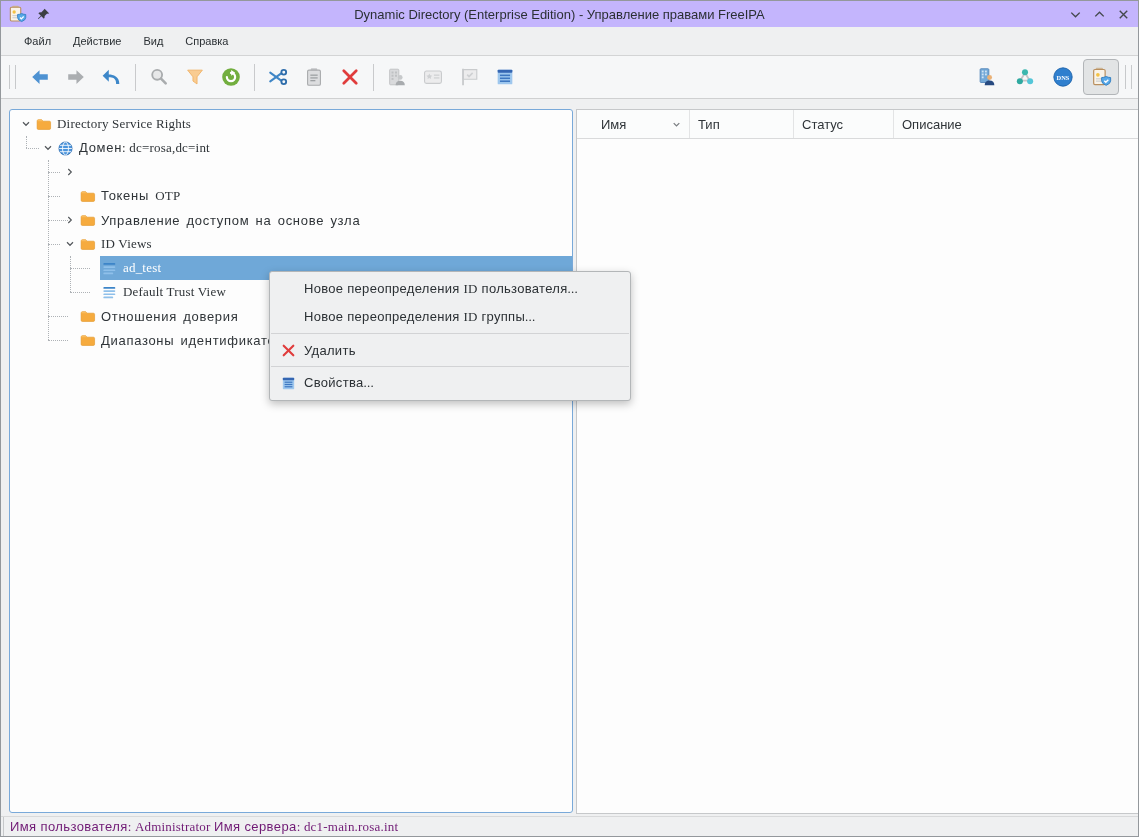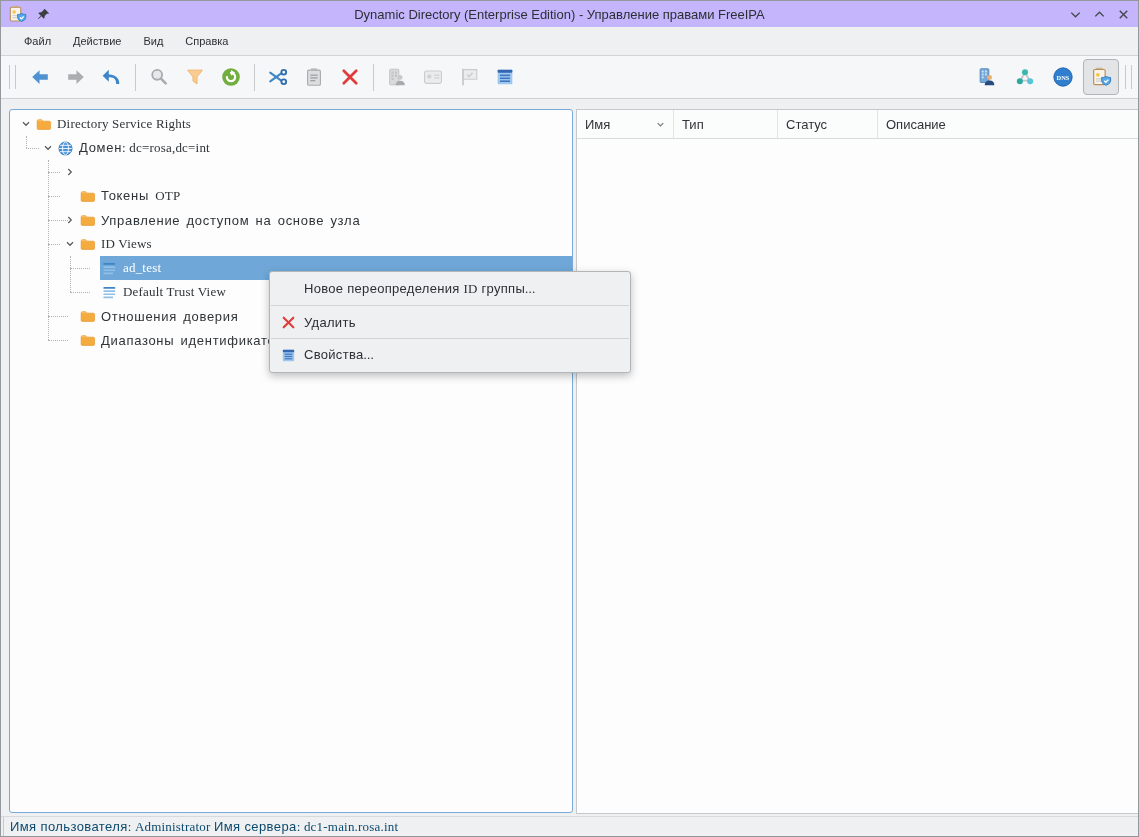--- a/index.html
+++ b/index.html
@@ -27,21 +27,21 @@
   .tb-btn .icon{width:22px;height:22px;display:block;}
   .tb-btn.pressed{background:#e2e4e5;border-color:#b2b5b8;}
   .tb-sep{width:1px;height:27px;background:#c9cacc;margin:0 5px;flex:none;}
   .tb-spacer{flex:1;}
 
   
   .tree-panel{position:absolute;left:8px;top:108px;width:564px;height:704px;background:#fdfdfd;border:1px solid #79a9d9;border-radius:3px;box-sizing:border-box;overflow:hidden;}
   .table-panel{position:absolute;left:575px;top:108px;width:563px;height:705px;background:#fdfdfd;border:1px solid #c6c8ca;box-sizing:border-box;}
   .thead{display:flex;height:28px;background:#fbfcfc;border-bottom:1px solid #d9dadb;}
   .th{display:flex;align-items:center;box-sizing:border-box;padding-left:8px;border-right:1px solid #e3e4e5;font-size:13px;color:#2f3438;}
-  .th:nth-child(1){width:97px;}
+  .th:nth-child(1){width:97px;margin-left:16px;}
   .th:nth-child(2){width:104px;}
   .th:nth-child(3){width:100px;}
   .th:nth-child(4){flex:1;border-right:none;}
   .sort-ind{width:13px;height:13px;margin-left:auto;margin-right:6px;flex:none;}
 
   
   .tree-rows{position:relative;padding-top:2px;}
   .tree-row{height:24px;display:flex;align-items:center;position:relative;font-size:13px;color:#2f3438;}
   .tree-indent{flex:none;}
   .expander{width:16px;height:16px;flex:none;display:flex;align-items:center;justify-content:center;position:relative;z-index:1;}
@@ -56,21 +56,21 @@
   .guide.h{height:0;border-top:1px dotted #aeb2b6;}
 
   
   .context-menu{position:absolute;left:268px;top:270px;width:360px;background:#eff0f1;border:1px solid #b3b6b8;border-radius:3px;box-shadow:0 3px 9px rgba(0,0,0,0.25);padding:3px 0;z-index:50;}
   .cm-item{display:flex;align-items:center;height:28px;padding:0 10px;font-size:13px;color:#2b3034;letter-spacing:0.3px;}
   .cm-icon{width:17px;height:17px;margin-right:7px;flex:none;}
   .cm-icon.empty{visibility:hidden;}
   .cm-sep{height:1px;background:#d2d3d5;margin:2px 1px;}
 
   
-  .statusbar{position:absolute;left:0;right:0;bottom:0;height:19px;background:#eff0f1;border-top:1px solid #d8d9da;display:flex;align-items:center;font-size:13px;color:#0c4a6e;}
+  .statusbar{position:absolute;left:0;right:0;bottom:0;height:19px;background:#eff0f1;border-top:1px solid #d8d9da;display:flex;align-items:center;font-size:13px;color:#701a75;}
   .sb-sep{width:1px;height:100%;background:#c6c8ca;margin:0 6px 0 2px;flex:none;}
   .sb-text{white-space:nowrap;}
   .sb-text .sans{letter-spacing:0.4px;}
 </style>
 </head>
 <body>
 
 <div class="window">
 
   <div class="titlebar">
@@ -502,20 +502,24 @@
         <div class="th">
           <span>Описание</span>
         </div>
       </div>
     <div></div>
   </div>
 
   <div class="context-menu" id="context-menu">
       <div class="cm-item">
         <span class="cm-icon icon empty"></span>
+        <span><span class="sans">Новое переопределения </span><span class="mono">ID</span><span class="sans"> пользователя</span><span class="mono">...</span></span>
+      </div>
+      <div class="cm-item">
+        <span class="cm-icon icon empty"></span>
         <span><span class="sans">Новое переопределения </span><span class="mono">ID</span><span class="sans"> группы</span><span class="mono">...</span></span>
       </div>
       <div class="cm-sep"></div>
       <div class="cm-item">
         <span class="cm-icon icon">
           <svg viewBox="0 0 24 24">
             <g stroke="#e03c3c" stroke-width="3" stroke-linecap="round">
               <line x1="5.2" y1="5.2" x2="18.8" y2="18.8"></line>
               <line x1="18.8" y1="5.2" x2="5.2" y2="18.8"></line>
             </g>

